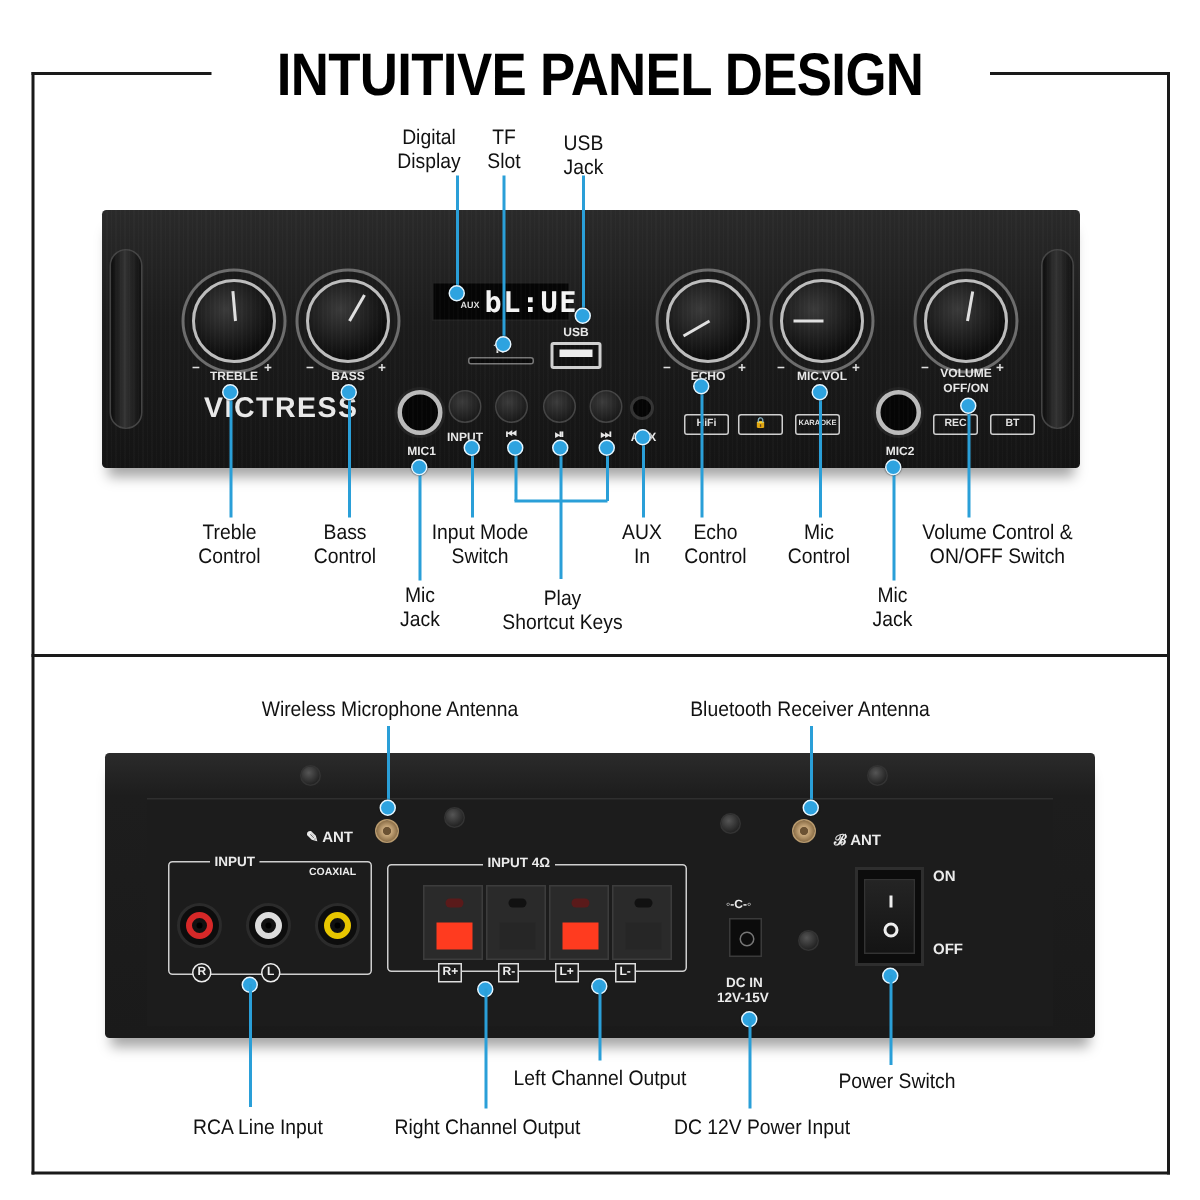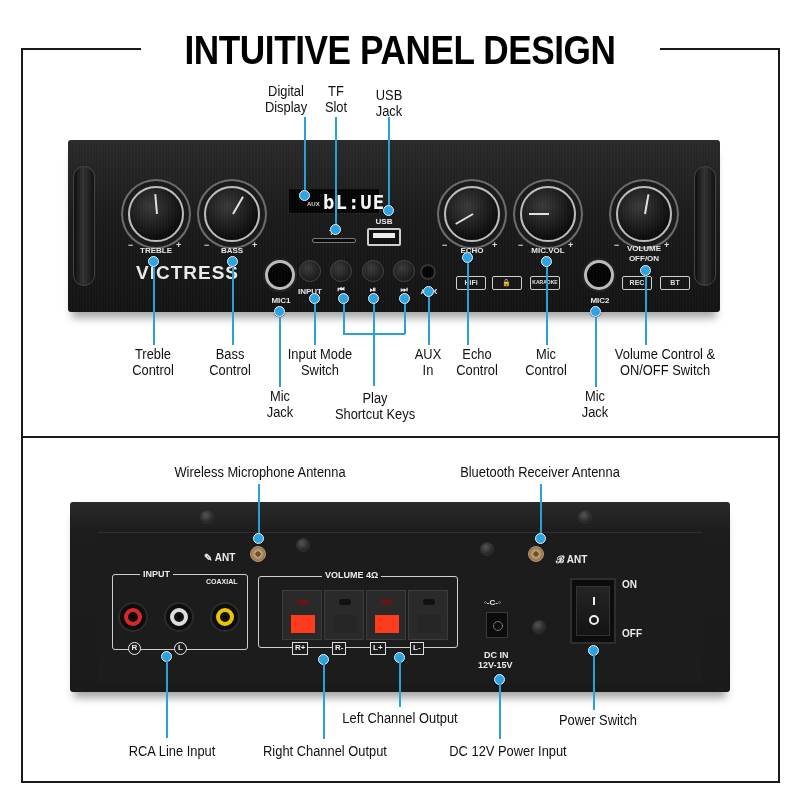--- a/index.html
+++ b/index.html
@@ -301,21 +301,21 @@
   <div class="rca" style="left:94px;top:100px;">
       <div class="ring" style="border-color:#dcdcdc;"></div>
     </div>
   <div class="rca" style="left:140px;top:100px;">
       <div class="ring" style="border-color:#e8c600;"></div>
     </div>
   <div class="circ-letter" style="left:58px;top:140px;">R</div>
   <div class="circ-letter" style="left:104px;top:140px;">L</div>
 
   <div class="box-outline" style="left:188px;top:74px;width:200px;height:72px;"></div>
-  <div class="rear-txt" style="left:252px;top:68px;font-size:9px;background:#1c1c1c;padding:0 3px;">VOLUME 4Ω</div>
+  <div class="rear-txt" style="left:252px;top:68px;font-size:9px;background:#1c1c1c;padding:0 3px;">INPUT 4Ω</div>
   <div class="terminal" style="left:212px;top:88px;">
       <div class="hole" style="background:#5a1a1a;"></div>
       <div class="tab" style="background:#ff3b1f;"></div>
     </div>
   <div class="terminal" style="left:254px;top:88px;">
       <div class="hole" style="background:#111;"></div>
       <div class="tab" style="background:#262626;"></div>
     </div>
   <div class="terminal" style="left:296px;top:88px;">
       <div class="hole" style="background:#5a1a1a;"></div>

